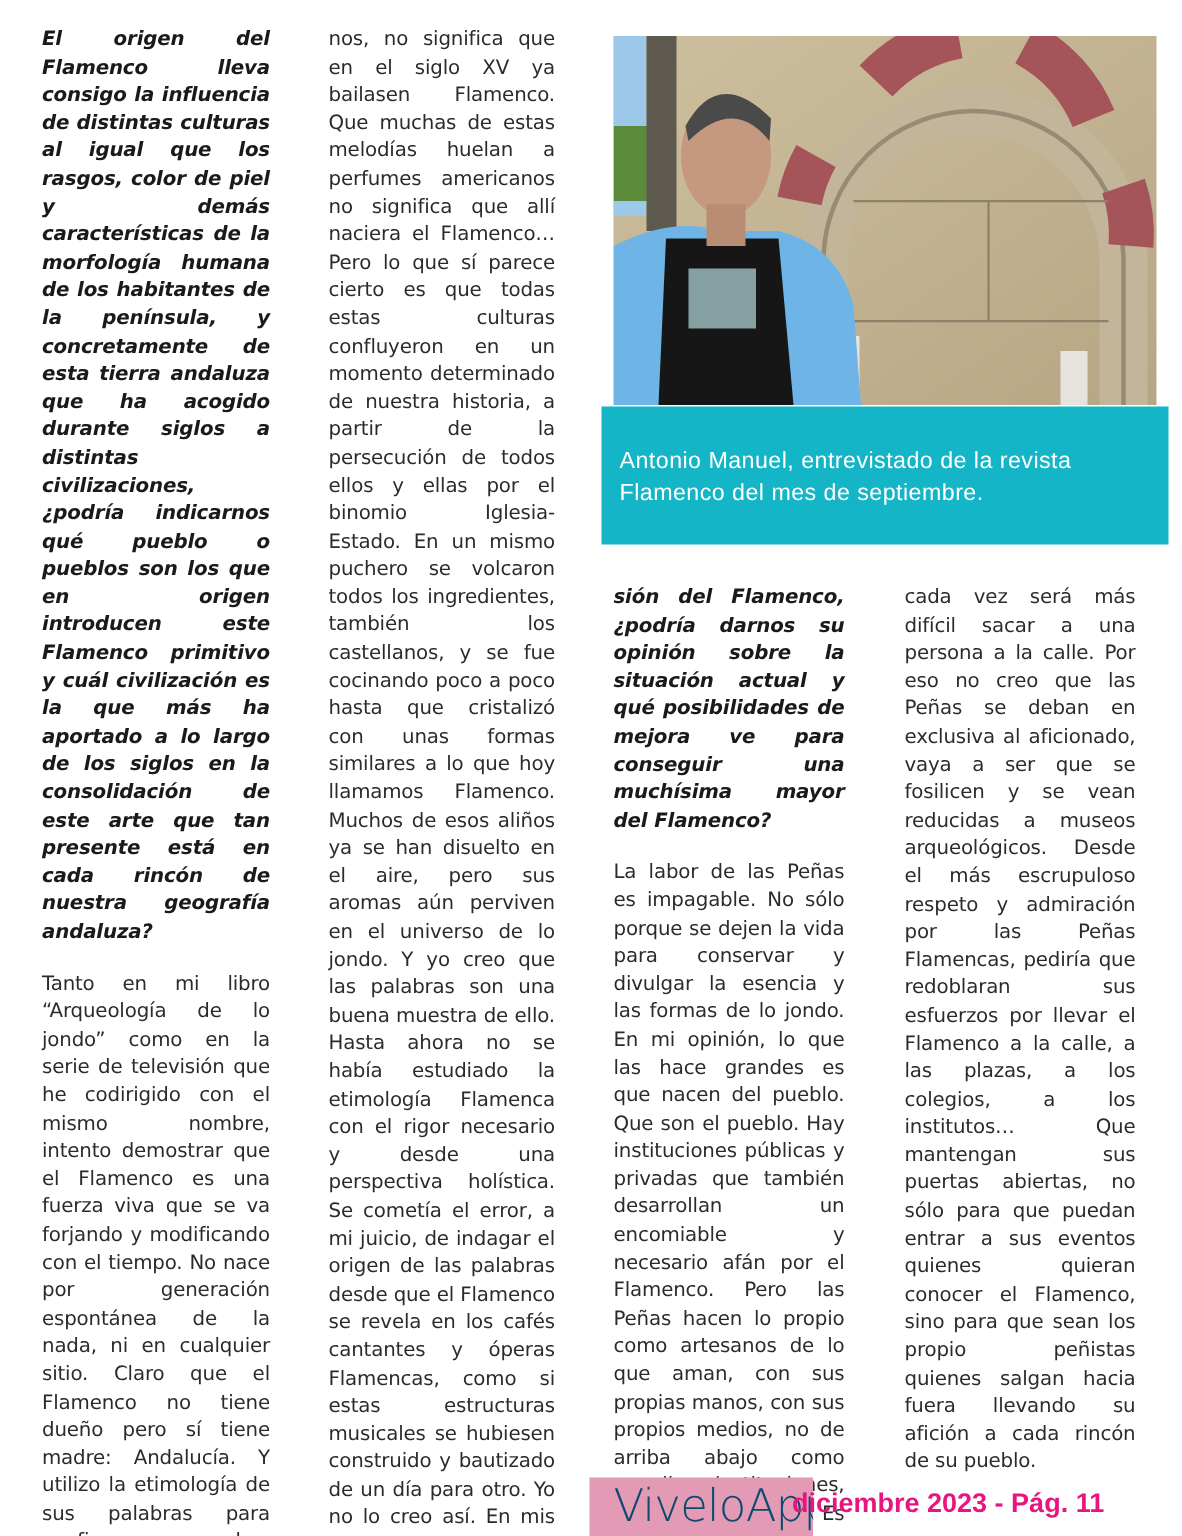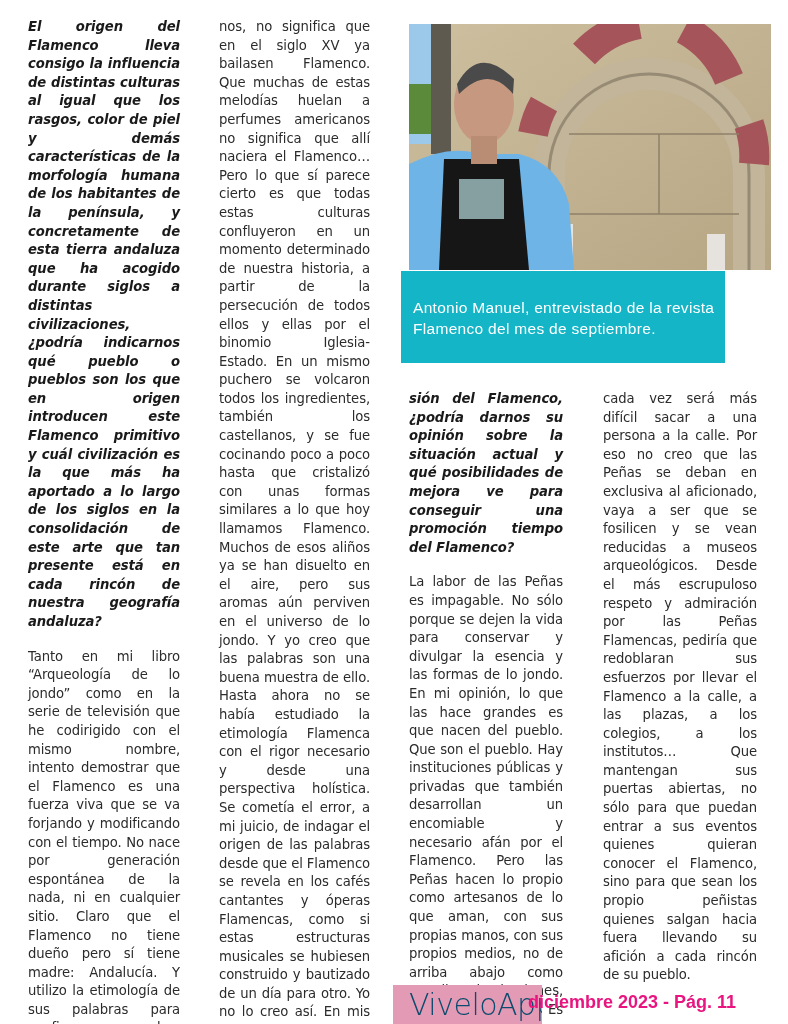--- a/index.html
+++ b/index.html
@@ -18,21 +18,21 @@
     #col1 { left: 12px; top: 2px; width: 184px; }
     #col2 { left: 203px; top: 2px; width: 183px; }
     #col3 { left: 393px; top: 374px; width: 186px; }
     #col4 { left: 587px; top: 374px; width: 186px; }
 
     .photo {
       position: absolute; left: 409px; top: 24px; width: 362px; height: 246px;
       overflow: hidden; background: #c9b99a;
     }
     .caption-box {
-      position: absolute; left: 401px; top: 271px; width: 324px; height: 92px;
+      position: absolute; left: 401px; top: 271px; width: 378px; height: 92px;
       background: #13b5c6;
     }
     .caption-text {
       position: absolute; left: 12px; top: 26px; right: 10px;
       color: #ffffff; font-family: "Liberation Sans", sans-serif; font-size: 15.5px; line-height: 21px;
       letter-spacing: 0.3px;
     }
     .logo {
       position: absolute; left: 393px; top: 985px; width: 149px; height: 39px;
       background: #e39bb5; color: #0c4a6e;
@@ -87,21 +87,21 @@
     <path d="M48 60 Q70 20 105 55 L104 70 Q80 40 50 70 Z" fill="#4a4a4a"></path>
     <rect x="62" y="112" width="26" height="28" fill="#b98c74"></rect>
   </svg>
 </div>
 
 <div class="caption-box">
   <div class="caption-text">Antonio Manuel, entrevistado de la revista Flamenco del mes de septiembre.</div>
 </div>
 
 <div id="col3" class="col">
-  <p class="q">sión del Flamenco, ¿podría darnos su opinión sobre la situación actual y qué posibilidades de mejora ve para conseguir una promoción tiempo del Flamenco?</p>
+  <p class="q">sión del Flamenco, ¿podría darnos su opinión sobre la situación actual y qué posibilidades de mejora ve para conseguir una muchísima mayor del Flamenco?</p>
   <p>La labor de las Peñas es impagable. No sólo porque se dejen la vida para conservar y divulgar la esencia y las formas de lo jondo. En mi opinión, lo que las hace grandes es que nacen del pueblo. Que son el pueblo. Hay instituciones públicas y privadas que también desarrollan un encomiable y necesario afán por el Flamenco. Pero las Peñas hacen lo propio como artesanos de lo que aman, con sus propias manos, con sus propios medios, no de arriba abajo como aquellas instituciones, sino de abajo arriba. Es el pueblo quien pone las sillas y el mismo pueblo quien termina escuchando el recital que ha organizado. Así pues, el que desdeña a las Peñas no ama el Flamenco. En mi opinión, en este siglo tan convulso y atenazado por el individualismo, la industria del ocio y las redes sociales,</p>
 </div>
 
 <div id="col4" class="col">
   <p>cada vez será más difícil sacar a una persona a la calle. Por eso no creo que las Peñas se deban en exclusiva al aficionado, vaya a ser que se fosilicen y se vean reducidas a museos arqueológicos. Desde el más escrupuloso respeto y admiración por las Peñas Flamencas, pediría que redoblaran sus esfuerzos por llevar el Flamenco a la calle, a las plazas, a los colegios, a los institutos… Que mantengan sus puertas abiertas, no sólo para que puedan entrar a sus eventos quienes quieran conocer el Flamenco, sino para que sean los propio peñistas quienes salgan hacia fuera llevando su afición a cada rincón de su pueblo.</p>
   <div class="gap"></div>
   <p class="q">Como hemos comentado en la introducción, usted es una persona muy comprometida con la promoción del Flamenco, es conocida su obra y su trayectoria. ¿Podría indicarnos cuáles son sus próximos proyectos y dónde podemos conseguir sus ejemplares y/o poder ver sus actuacio-</p>
 </div>
 
 <div class="logo">ViveloApp</div>

